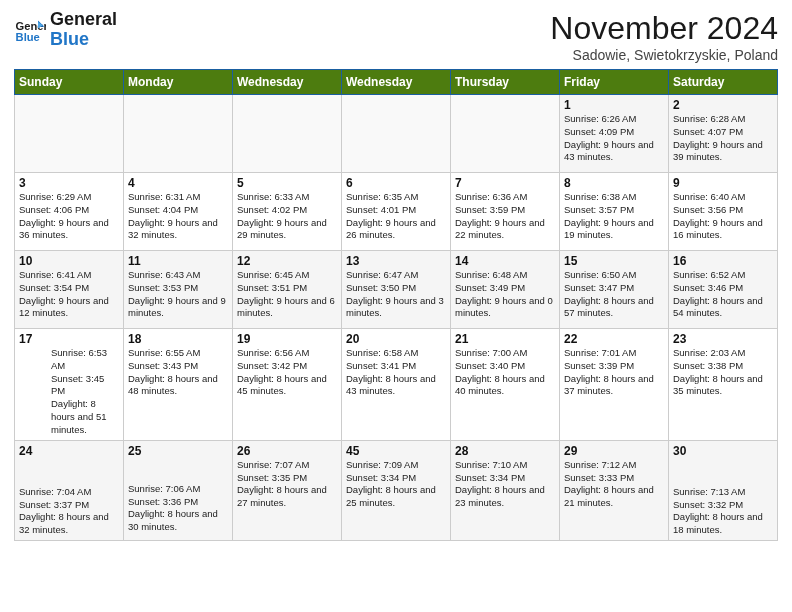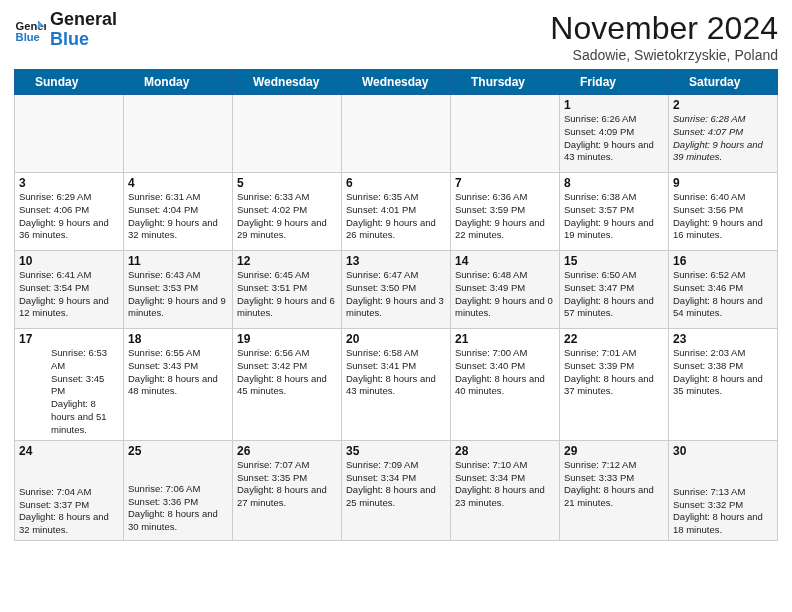--- a/index.html
+++ b/index.html
@@ -50,25 +50,25 @@
     .location-subtitle {
       font-size: 14px;
       color: #444;
     }
     .calendar {
       width: 100%;
       border-collapse: collapse;
       table-layout: fixed;
     }
     .calendar th {
-      background: #0369a1;
+      background: #4d7c0f;
       color: #fff;
       font-size: 12px;
       font-weight: bold;
-      padding: 5px 20px;
+      padding: 5px 4px;
       text-align: left;
       border: 1px solid #1a5ea0;
     }
     .calendar td {
       border: 1px solid #ccc;
       vertical-align: top;
       padding: 3px 4px;
       height: 78px;
       background: #fff;
       font-size: 10px;
@@ -140,21 +140,21 @@
           <td class="empty-cell"></td>
           <td class="empty-cell"></td>
           <td>
             <span class="day-number">1</span>
             <div class="day-info" style="white-space: pre-line;">Sunrise: 6:26 AM
 Sunset: 4:09 PM
 Daylight: 9 hours and 43 minutes.</div>
           </td>
           <td>
             <span class="day-number">2</span>
-            <div class="day-info" style="white-space: pre-line; font-style: italic;">Sunrise: 6:28 AM
+            <div class="day-info" style="white-space: pre-line;">Sunrise: 6:28 AM
 Sunset: 4:07 PM
 Daylight: 9 hours and 39 minutes.</div>
           </td>
         </tr>
         <tr>
           <td>
             <span class="day-number">3</span>
             <div class="day-info" style="white-space: pre-line;">Sunrise: 6:29 AM
 Sunset: 4:06 PM
 Daylight: 9 hours and 36 minutes.</div>
@@ -297,21 +297,21 @@
 Sunset: 3:36 PM
 Daylight: 8 hours and 30 minutes.</div>
           </td>
           <td>
             <span class="day-number">26</span>
             <div class="day-info" style="white-space: pre-line;">Sunrise: 7:07 AM
 Sunset: 3:35 PM
 Daylight: 8 hours and 27 minutes.</div>
           </td>
           <td>
-            <span class="day-number">35</span>
+            <span class="day-number">45</span>
             <div class="day-info" style="white-space: pre-line;">Sunrise: 7:09 AM
 Sunset: 3:34 PM
 Daylight: 8 hours and 25 minutes.</div>
           </td>
           <td>
             <span class="day-number">28</span>
             <div class="day-info" style="white-space: pre-line;">Sunrise: 7:10 AM
 Sunset: 3:34 PM
 Daylight: 8 hours and 23 minutes.</div>
           </td>

